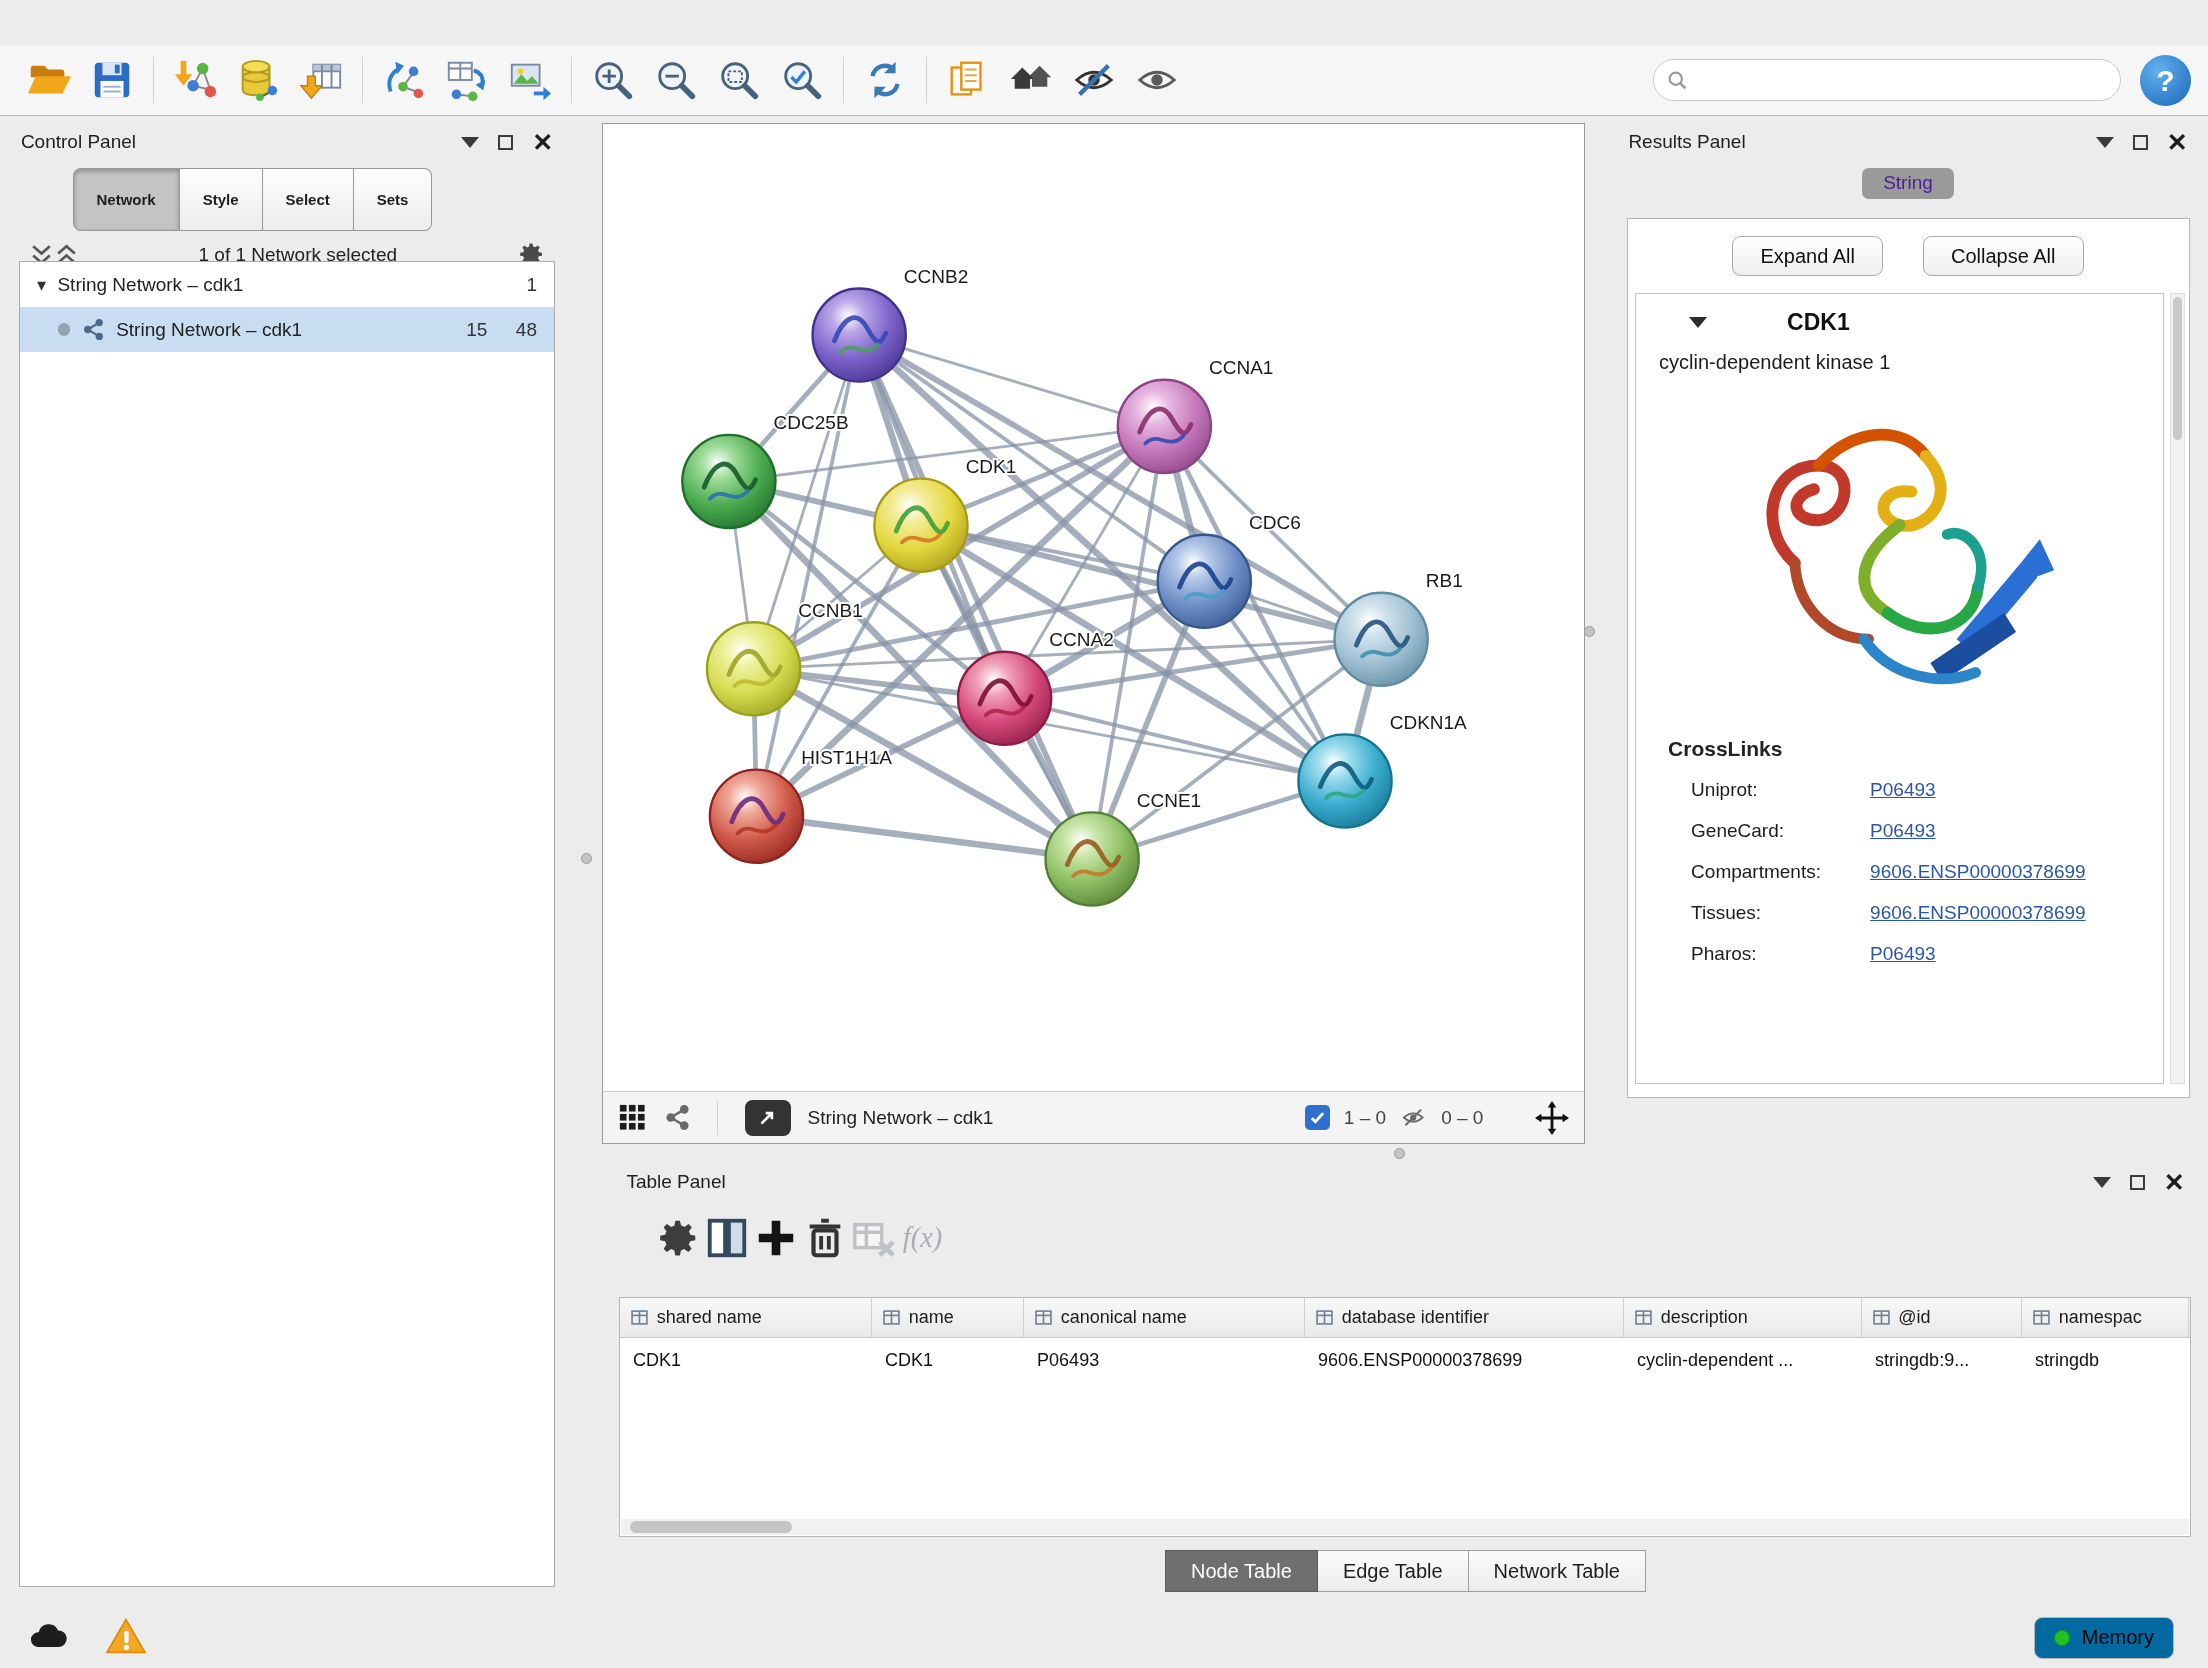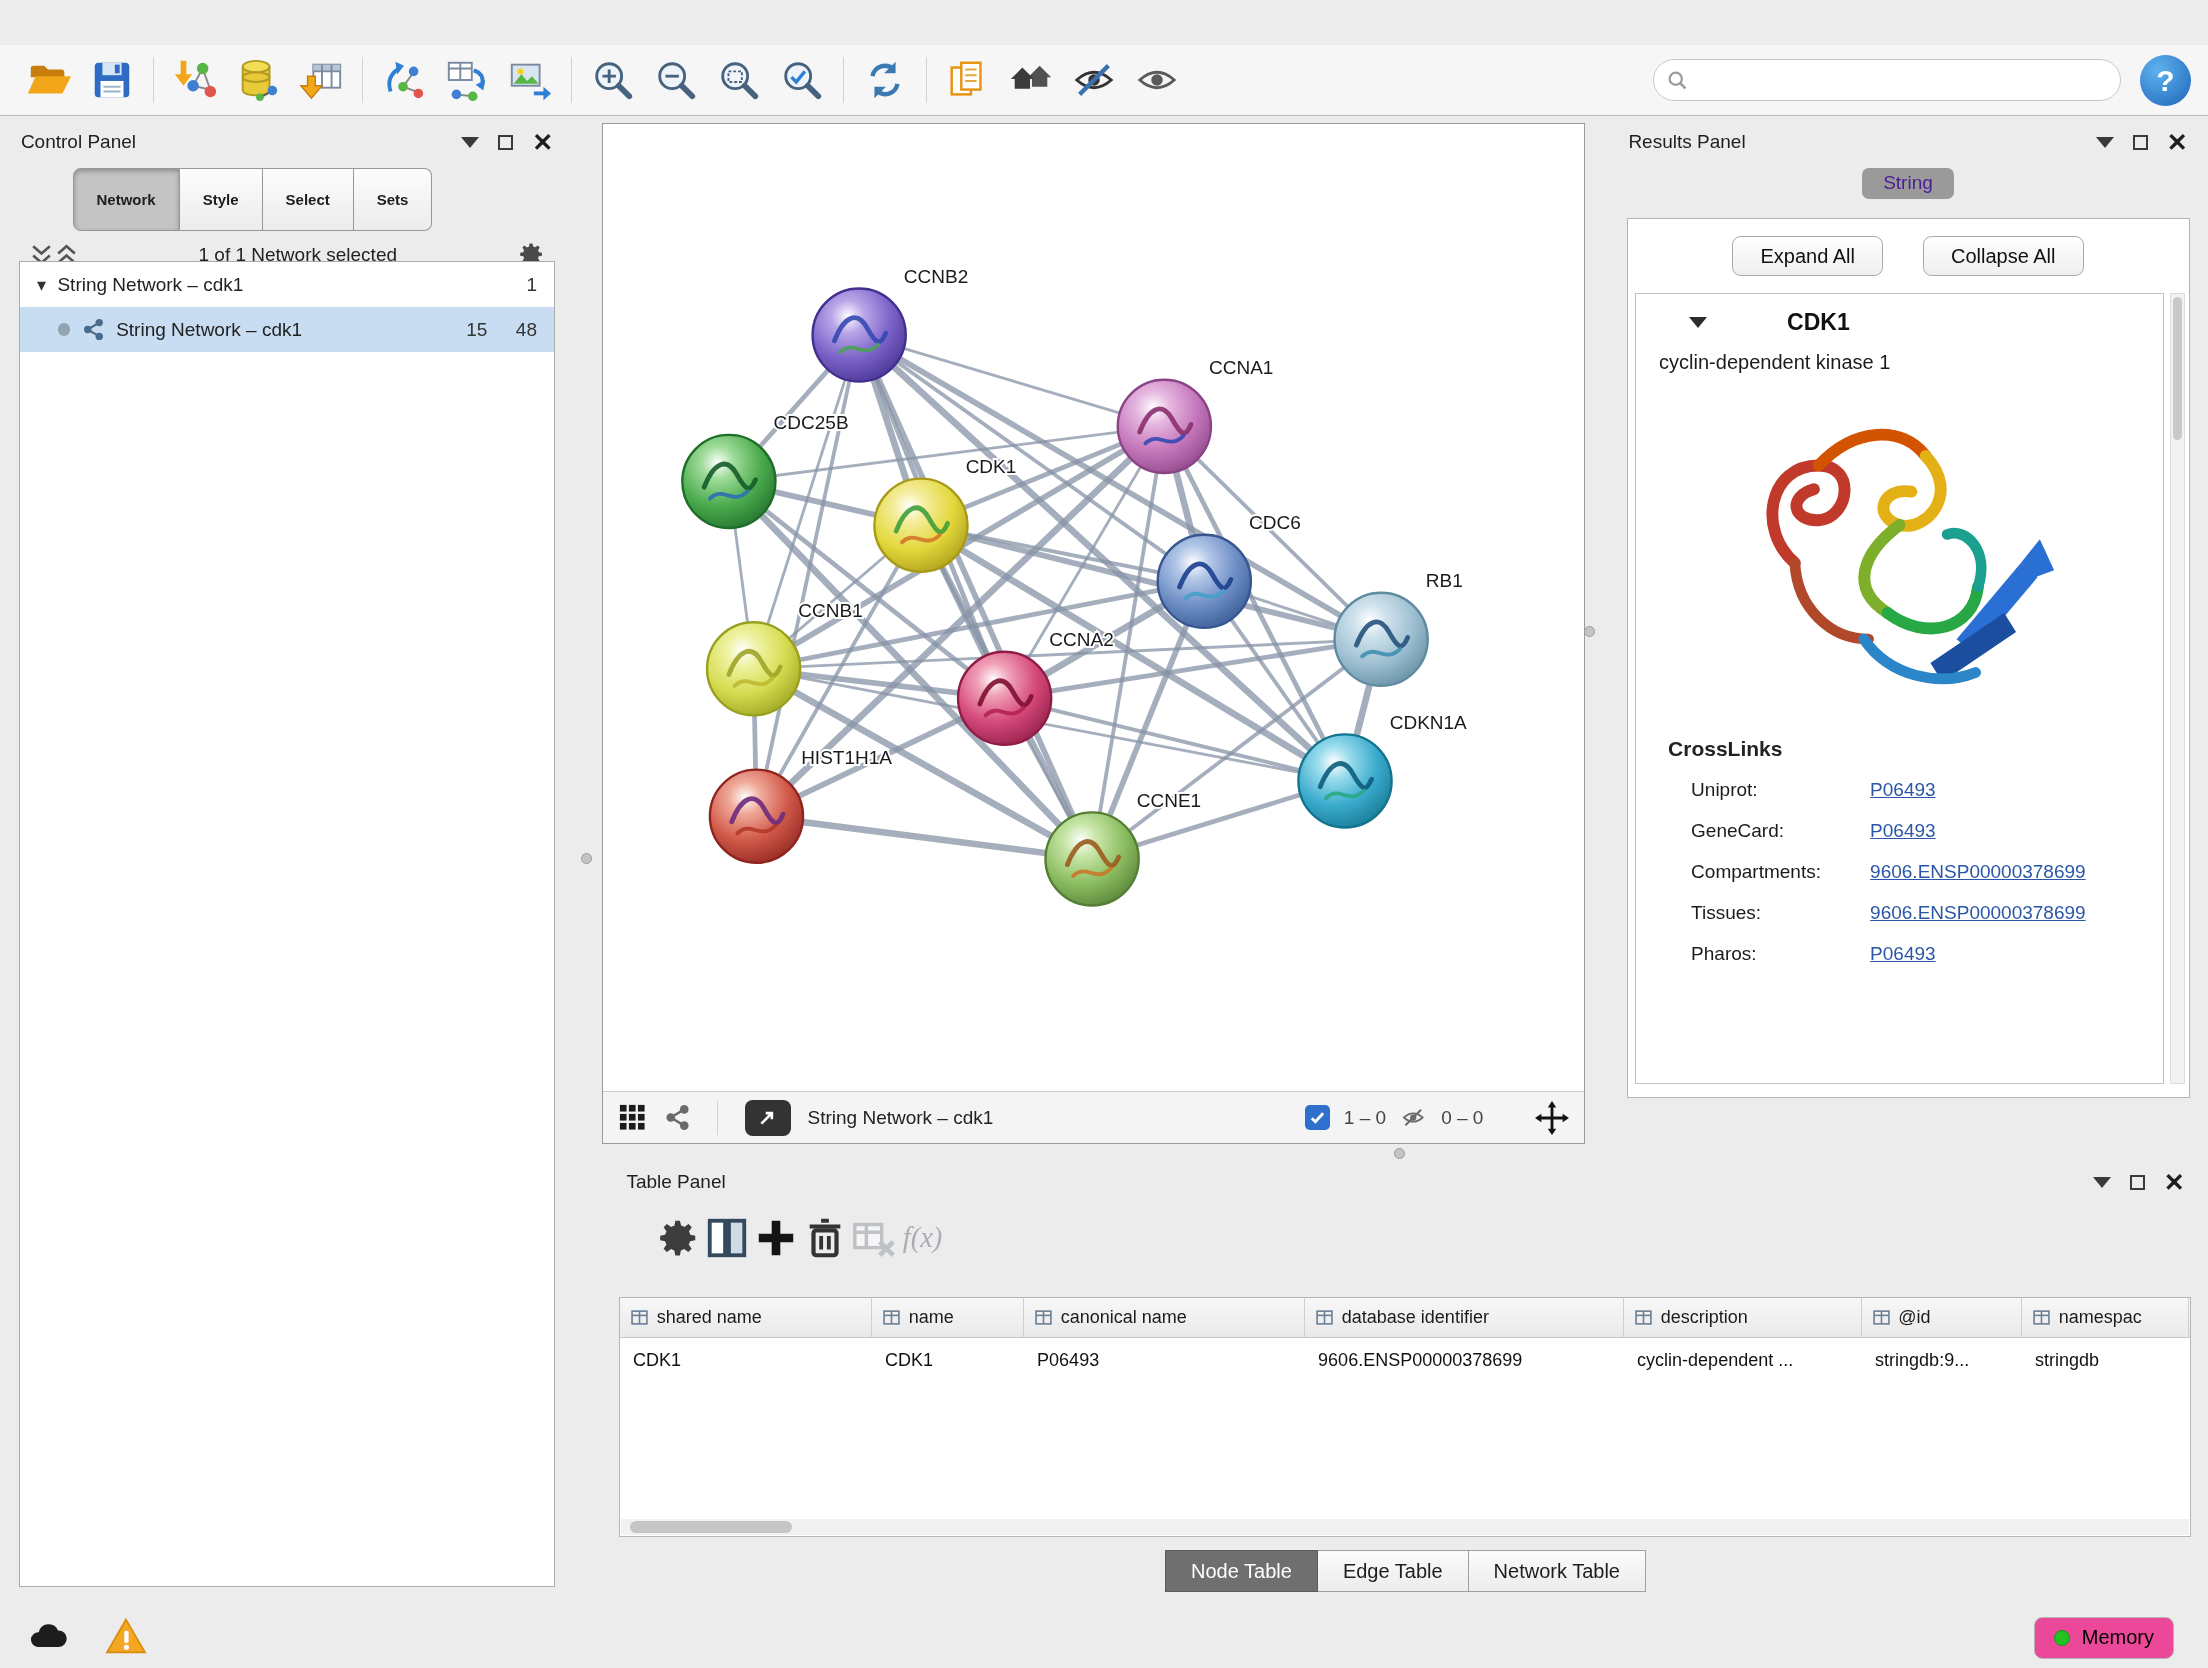--- a/index.html
+++ b/index.html
@@ -118,21 +118,21 @@
   .tp-tabs { position:absolute; left:0; right:0; bottom:5.7px; display:flex; justify-content:center; }
   .tp-tab { border:1px solid #9f9f9f; border-left:none; padding:8.6px 25px; font-size:20px;
     background:linear-gradient(#fbfbfb,#ececec); color:#1d1d1d; cursor:pointer;
     font-family:"Liberation Sans",sans-serif; }
   .tp-tab:first-child { border-left:1px solid #9f9f9f; }
   .tp-tab.selected { background:#6f6f6f; color:#fff; border-color:#5c5c5c; }
   
   .statusbar { position:absolute; left:0; bottom:0; width:100%; height:59px; }
   .sb-btn { position:absolute; background:none; border:none; cursor:pointer; }
   .memory-btn { position:absolute; right:34px; top:7.6px; height:42px; padding:0 19px;
-    background:#ec4899; border:1px solid #b5b5b5; border-radius:8.6px;
+    background:#0369a1; border:1px solid #b5b5b5; border-radius:8.6px;
     display:flex; align-items:center; gap:11.4px; font-size:20px; cursor:pointer;
     font-family:"Liberation Sans",sans-serif; }
   .mem-dot { width:16px; height:16px; border-radius:50%; background:#21c221;
     border:1px solid #149914; }
   
   .grip { position:absolute; width:11.4px; height:11.4px; border-radius:50%;
     background:#c4c4c4; border:1px solid #9a9a9a; cursor:pointer; }
 </style>
 </head>
 <body>

